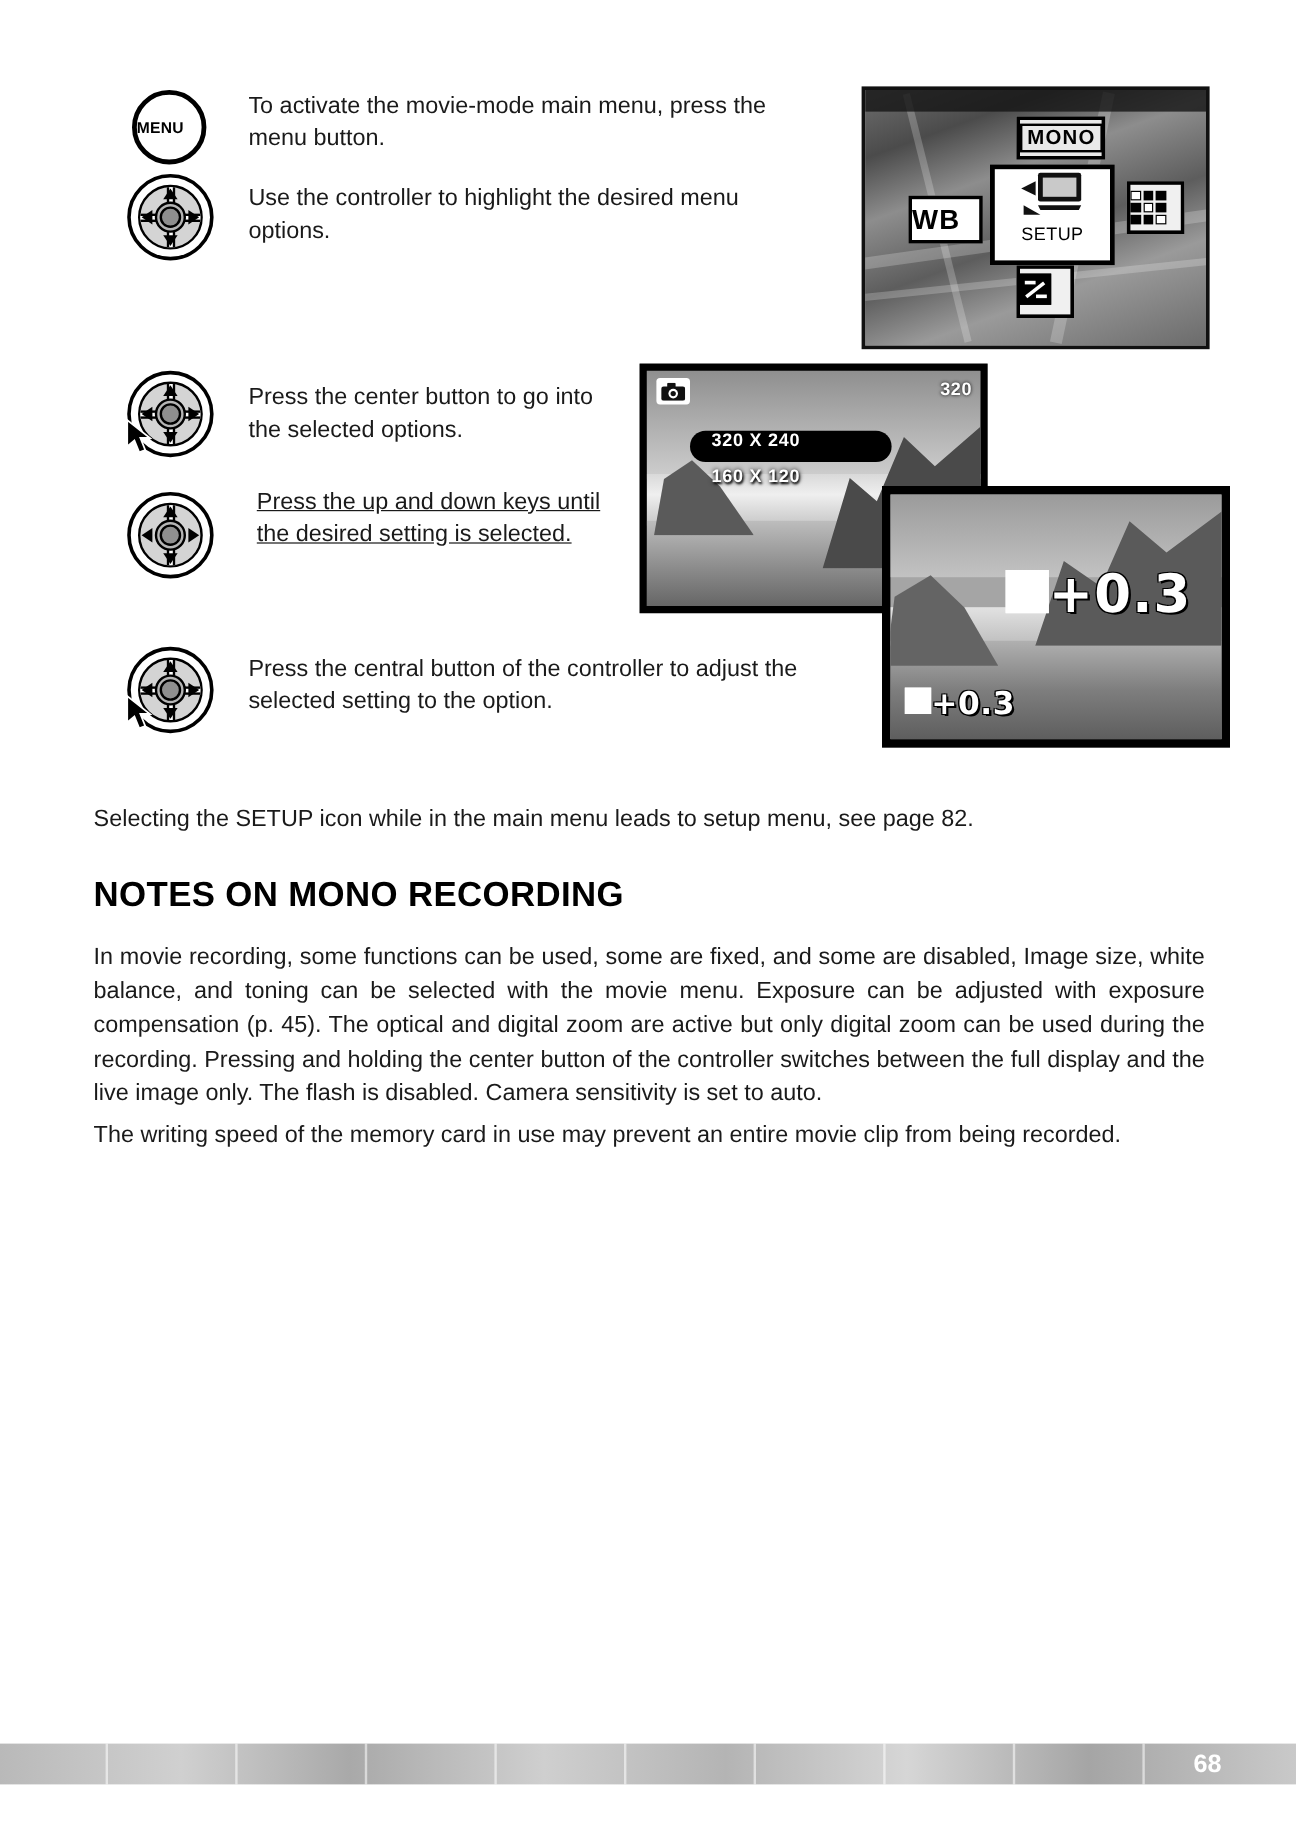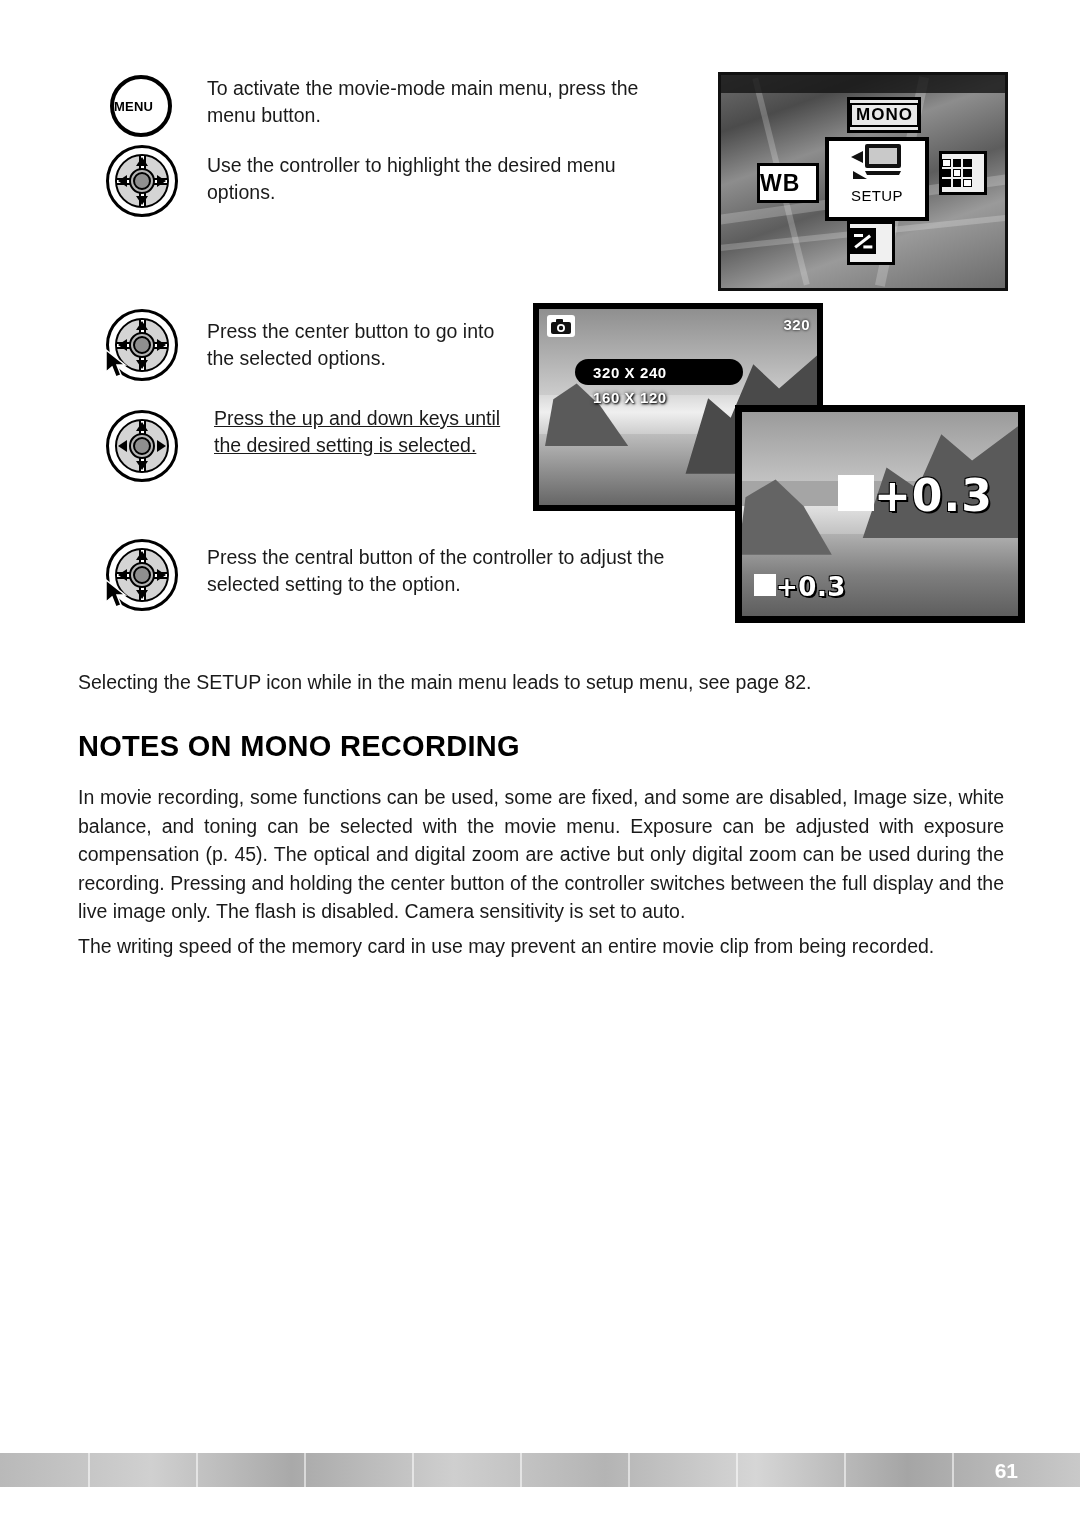--- a/index.html
+++ b/index.html
@@ -233,21 +233,21 @@
   .badge-topright {
     position: absolute; right: 7px; top: 7px;
     font-size: 15px; font-weight: bold; color: #ffffff;
     letter-spacing: 0.5px;
     text-shadow: 0 0 3px #000;
   }
   .size-opt {
     position: absolute;
     font-size: 15px; font-weight: bold;
     letter-spacing: 0.6px;
-    display: flex; align-items: center;
+    display: flex; 
   }
   .size-opt.selected {
     left: 36px; top: 50px;
     width: 168px; height: 26px;
     background: #000000;
     color: #ffffff;
     border-radius: 13px;
     padding-left: 18px;
     box-sizing: border-box;
   }
@@ -520,13 +520,13 @@
   <div class="seg" style="left:88px;"></div>
   <div class="seg" style="left:196px;"></div>
   <div class="seg" style="left:304px;"></div>
   <div class="seg" style="left:412px;"></div>
   <div class="seg" style="left:520px;"></div>
   <div class="seg" style="left:628px;"></div>
   <div class="seg" style="left:736px;"></div>
   <div class="seg" style="left:844px;"></div>
   <div class="seg" style="left:952px;"></div>
 </div>
-<div class="page-num">61</div>
+<div class="page-num">68</div>
 
 </body></html>

